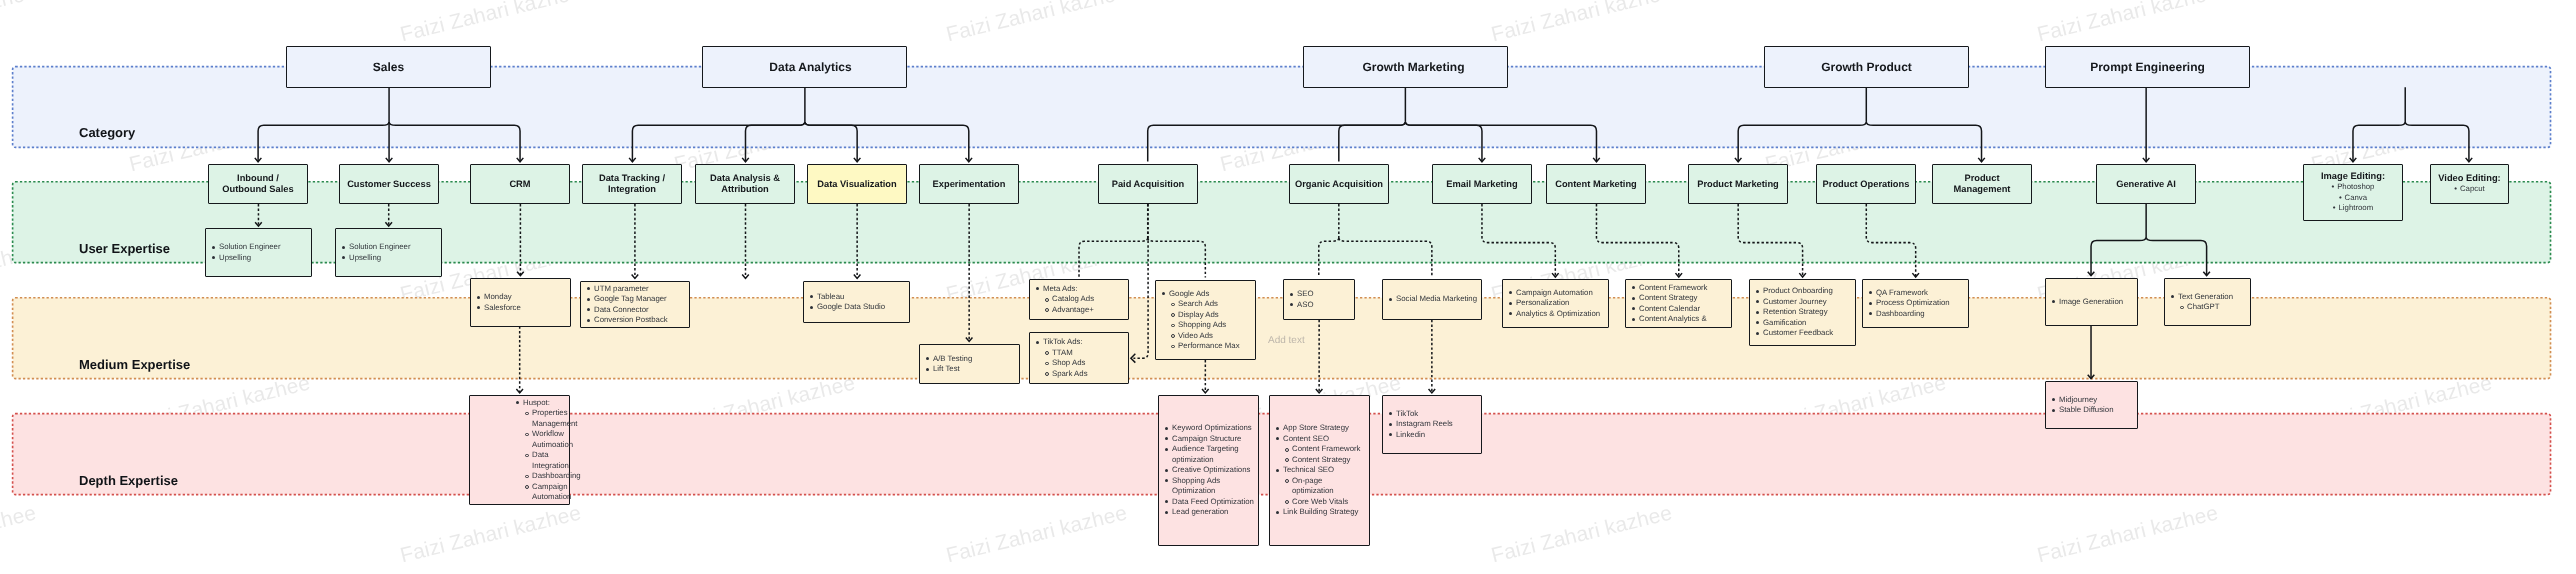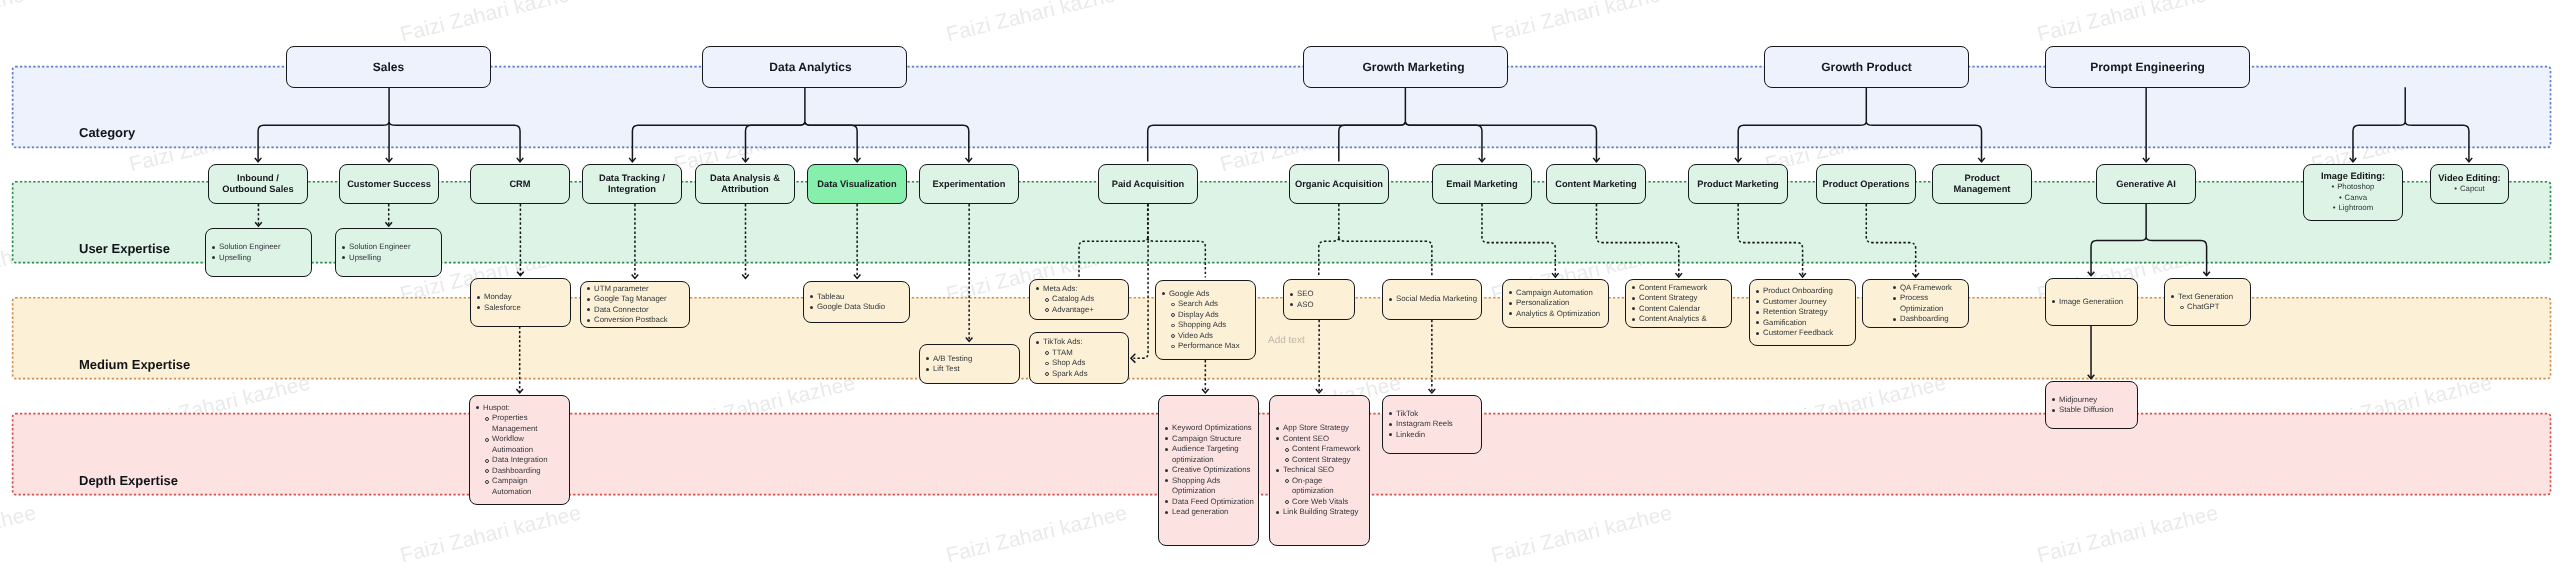--- a/index.html
+++ b/index.html
@@ -5,21 +5,21 @@
 <style>
 html,body{margin:0;padding:0;background:#ffffff;}
 body{font-family:"Liberation Sans",sans-serif;-webkit-font-smoothing:antialiased;-moz-osx-font-smoothing:grayscale;text-rendering:geometricPrecision;}
 #stage{position:relative;width:2576px;height:574px;background:#ffffff;overflow:hidden;}
 #edge-svg{position:absolute;left:0;top:0;}
 .wm-layer{position:absolute;left:0;top:0;width:2576px;height:574px;overflow:hidden;z-index:0;}
 .wm-layer span{position:absolute;color:#8a8a8a;opacity:.18;font-size:21px;
   letter-spacing:0.1px;white-space:nowrap;transform:rotate(-13.6deg);transform-origin:0 0;}
 #lane-labels,#nodes,#phs{position:absolute;left:0;top:0;width:2576px;height:574px;}
 .lane-label{position:absolute;font-weight:bold;font-size:13px;color:#111418;white-space:nowrap;}
-.node{position:absolute;box-sizing:border-box;border:1.5px solid #15181c;border-radius:8px;
+.node{position:absolute;box-sizing:border-box;border:1.5px solid #15181c;border-radius:1px;
   display:flex;flex-direction:column;justify-content:center;overflow:visible;}
 .node .t{font-weight:bold;font-size:9.3px;line-height:11px;color:#15181c;text-align:center;
   padding:0 2.1px;}
 .node.lv0 .t{font-size:12px;line-height:14.3px;}
 .node ul{margin:0;padding:0;list-style:none;}
 .node li{font-size:7.8px;line-height:10.5px;color:#31353b;position:relative;padding-left:13px;white-space:pre-line;}
 .node li.l1{padding-left:22px;}
 .node li:before{content:"";position:absolute;left:5.7px;top:3.7px;width:3px;height:3px;border-radius:50%;background:#2c3036;}
 .node li.l1:before{content:"";position:absolute;left:14.7px;top:3.5px;width:1.9px;height:1.9px;border:0.9px solid #2c3036;border-radius:50%;background:transparent;font-size:0;line-height:0;box-sizing:content-box;}
 .node.center ul{text-align:center;}
@@ -179,21 +179,21 @@
       </div>
       <div class="node" style="left: 470px; top: 164px; width: 100px; height: 40px; background: rgb(221, 243, 230); border-color: rgb(21, 24, 28);">
         <div class="t">CRM</div>
       </div>
       <div class="node" style="left: 582px; top: 164px; width: 100px; height: 40px; background: rgb(221, 243, 230); border-color: rgb(21, 24, 28);">
         <div class="t">Data Tracking /<br>Integration</div>
       </div>
       <div class="node" style="left: 695px; top: 164px; width: 100px; height: 40px; background: rgb(221, 243, 230); border-color: rgb(21, 24, 28);">
         <div class="t">Data Analysis &amp;<br>Attribution</div>
       </div>
-      <div class="node" style="left: 807px; top: 164px; width: 100px; height: 40px; background: #86efac; border-color: rgb(21, 24, 28);">
+      <div class="node" style="left: 807px; top: 164px; width: 100px; height: 40px; background: #fef9c3; border-color: rgb(21, 24, 28);">
         <div class="t">Data Visualization</div>
       </div>
       <div class="node" style="left: 919px; top: 164px; width: 100px; height: 40px; background: rgb(221, 243, 230); border-color: rgb(21, 24, 28);">
         <div class="t">Experimentation</div>
       </div>
       <div class="node" style="left: 1098px; top: 164px; width: 100px; height: 40px; background: rgb(221, 243, 230); border-color: rgb(21, 24, 28);">
         <div class="t">Paid Acquisition</div>
       </div>
       <div class="node" style="left: 1289px; top: 164px; width: 100px; height: 40px; background: rgb(221, 243, 230); border-color: rgb(21, 24, 28);">
         <div class="t">Organic Acquisition</div>
@@ -321,39 +321,39 @@
       </div>
       <div class="node" style="left: 1749px; top: 279px; width: 107px; height: 67px; background: rgb(252, 241, 214); border-color: rgb(21, 24, 28);">
         <ul>
           <li class="l0">Product Onboarding</li>
           <li class="l0">Customer Journey</li>
           <li class="l0">Retention Strategy</li>
           <li class="l0">Gamification</li>
           <li class="l0">Customer Feedback</li>
         </ul>
       </div>
-      <div class="node" style="left: 1862px; top: 279px; width: 107px; height: 49px; background: rgb(252, 241, 214); border-color: rgb(21, 24, 28); padding-left: 24px;">
+      <div class="node" style="left: 1862px; top: 279px; width: 107px; height: 49px; background: rgb(252, 241, 214); border-color: rgb(21, 24, 28);">
         <ul>
           <li class="l0">QA Framework</li>
           <li class="l0">Process Optimization</li>
           <li class="l0">Dashboarding</li>
         </ul>
       </div>
       <div class="node" style="left: 2045px; top: 278px; width: 93px; height: 48px; background: rgb(252, 241, 214); border-color: rgb(21, 24, 28);">
         <ul>
           <li class="l0">Image Generatiion</li>
         </ul>
       </div>
       <div class="node" style="left: 2164px; top: 278px; width: 87px; height: 48px; background: rgb(252, 241, 214); border-color: rgb(21, 24, 28);">
         <ul>
           <li class="l0">Text Generation</li>
           <li class="l1">ChatGPT</li>
         </ul>
       </div>
-      <div class="node" style="left: 469px; top: 395px; width: 101px; height: 110px; background: rgb(253, 226, 226); border-color: rgb(21, 24, 28);">
+      <div class="node" style="left: 469px; top: 395px; width: 101px; height: 110px; background: rgb(253, 226, 226); border-color: rgb(21, 24, 28); padding-left: 40px;">
         <ul>
           <li class="l0">Huspot:</li>
           <li class="l1">Properties
 Management</li>
           <li class="l1">Workflow
 Autimoation</li>
           <li class="l1">Data Integration</li>
           <li class="l1">Dashboarding</li>
           <li class="l1">Campaign
 Automation</li>

